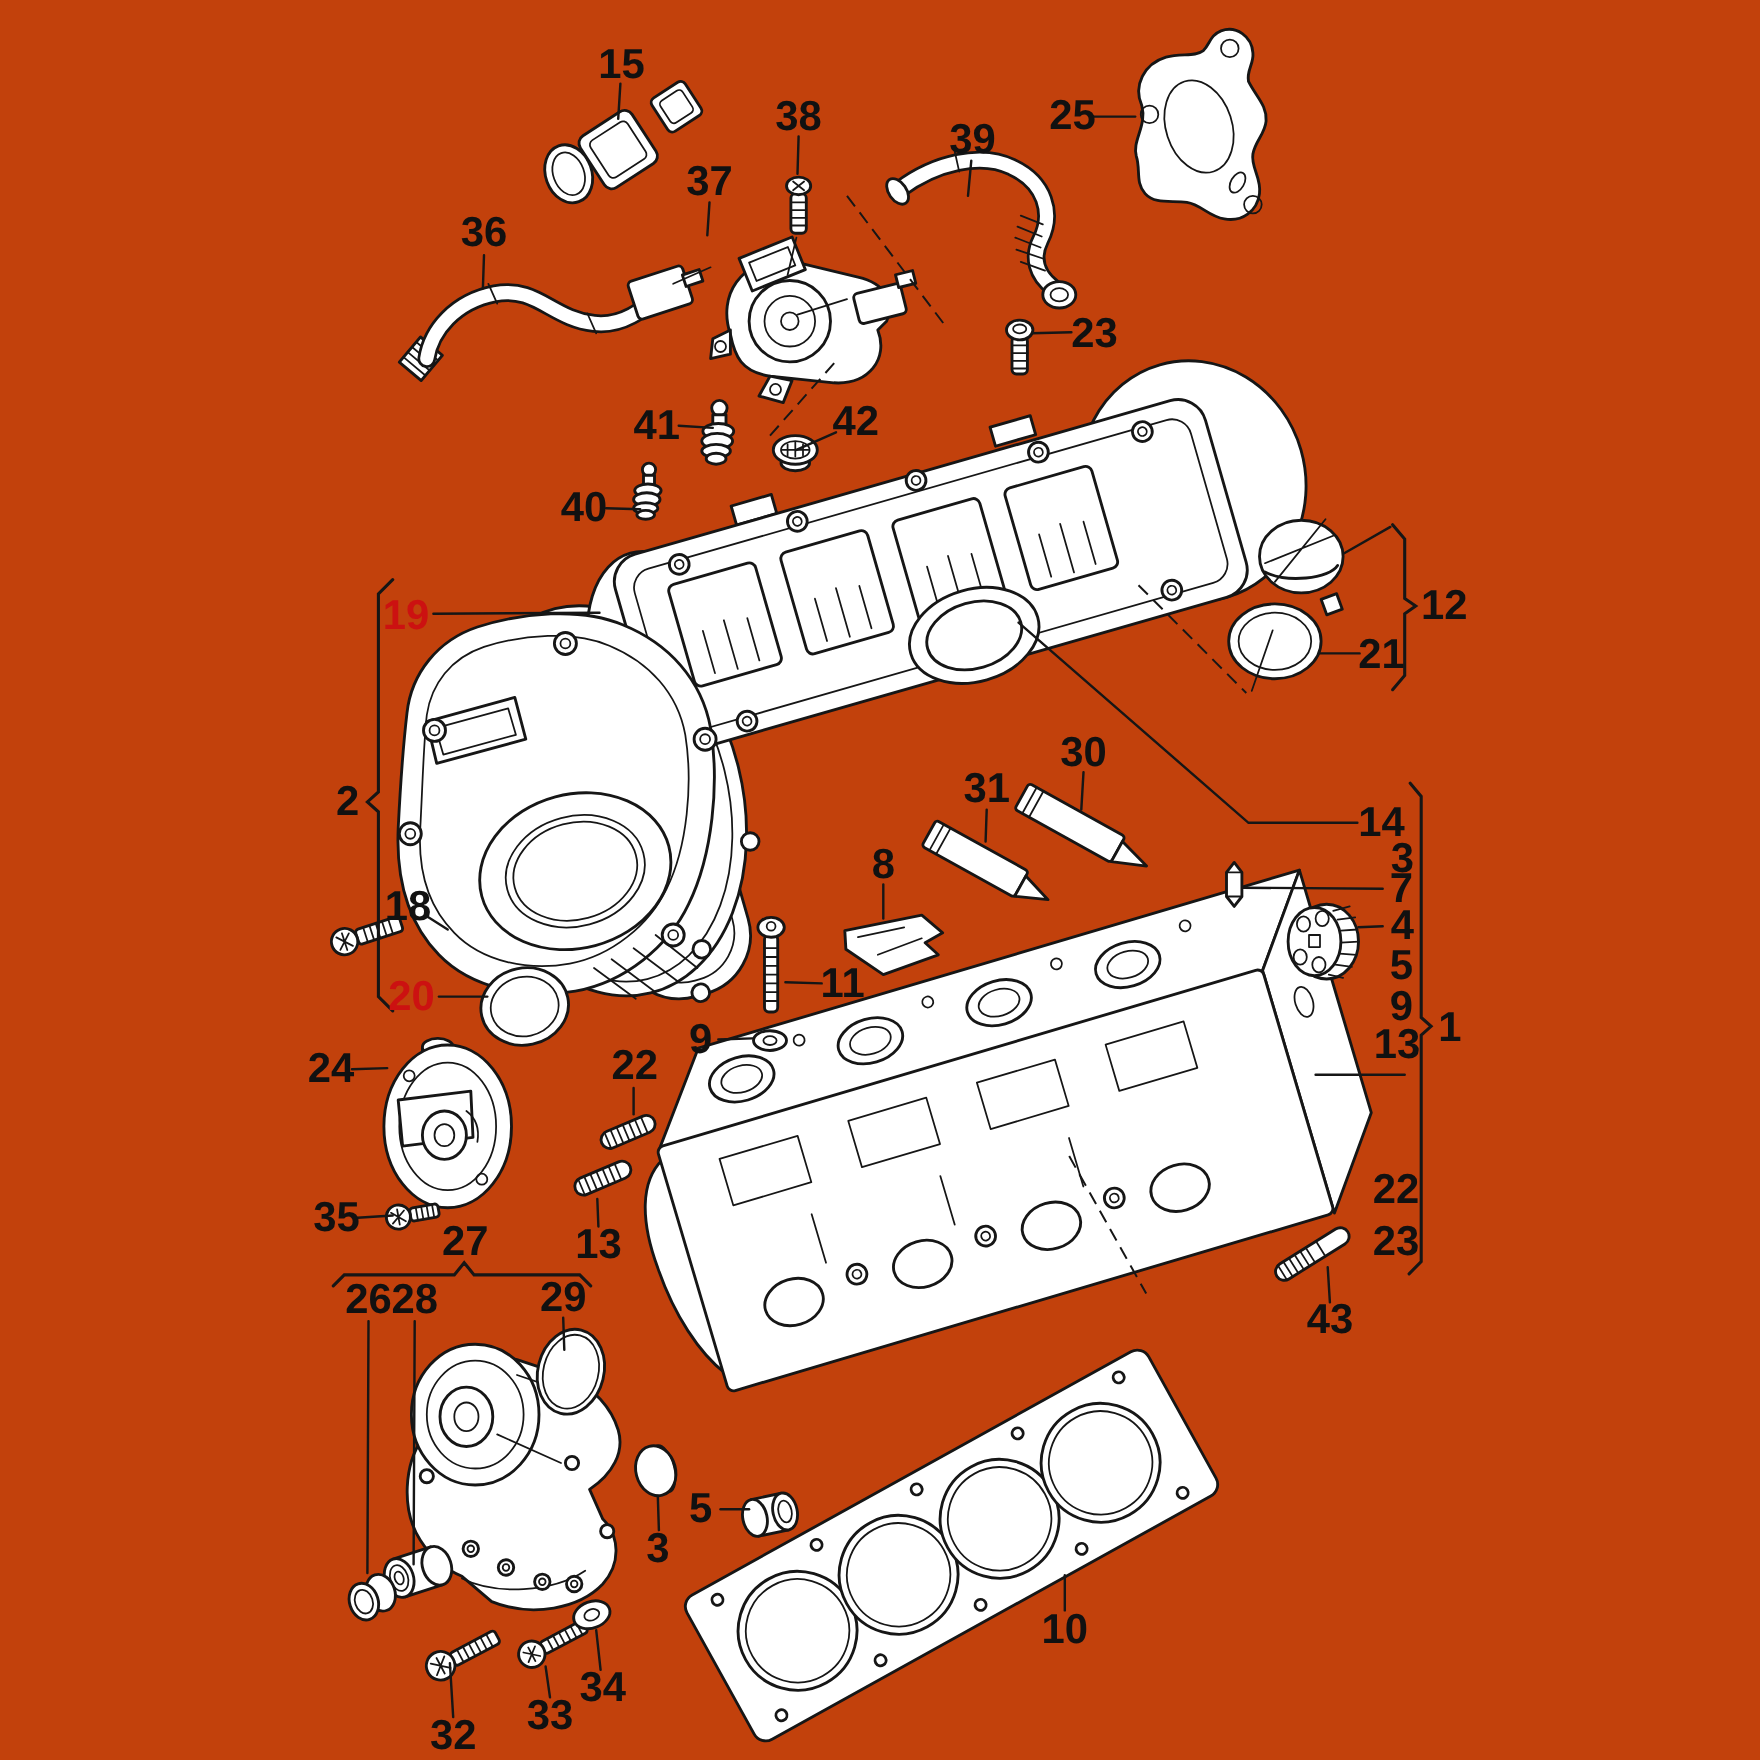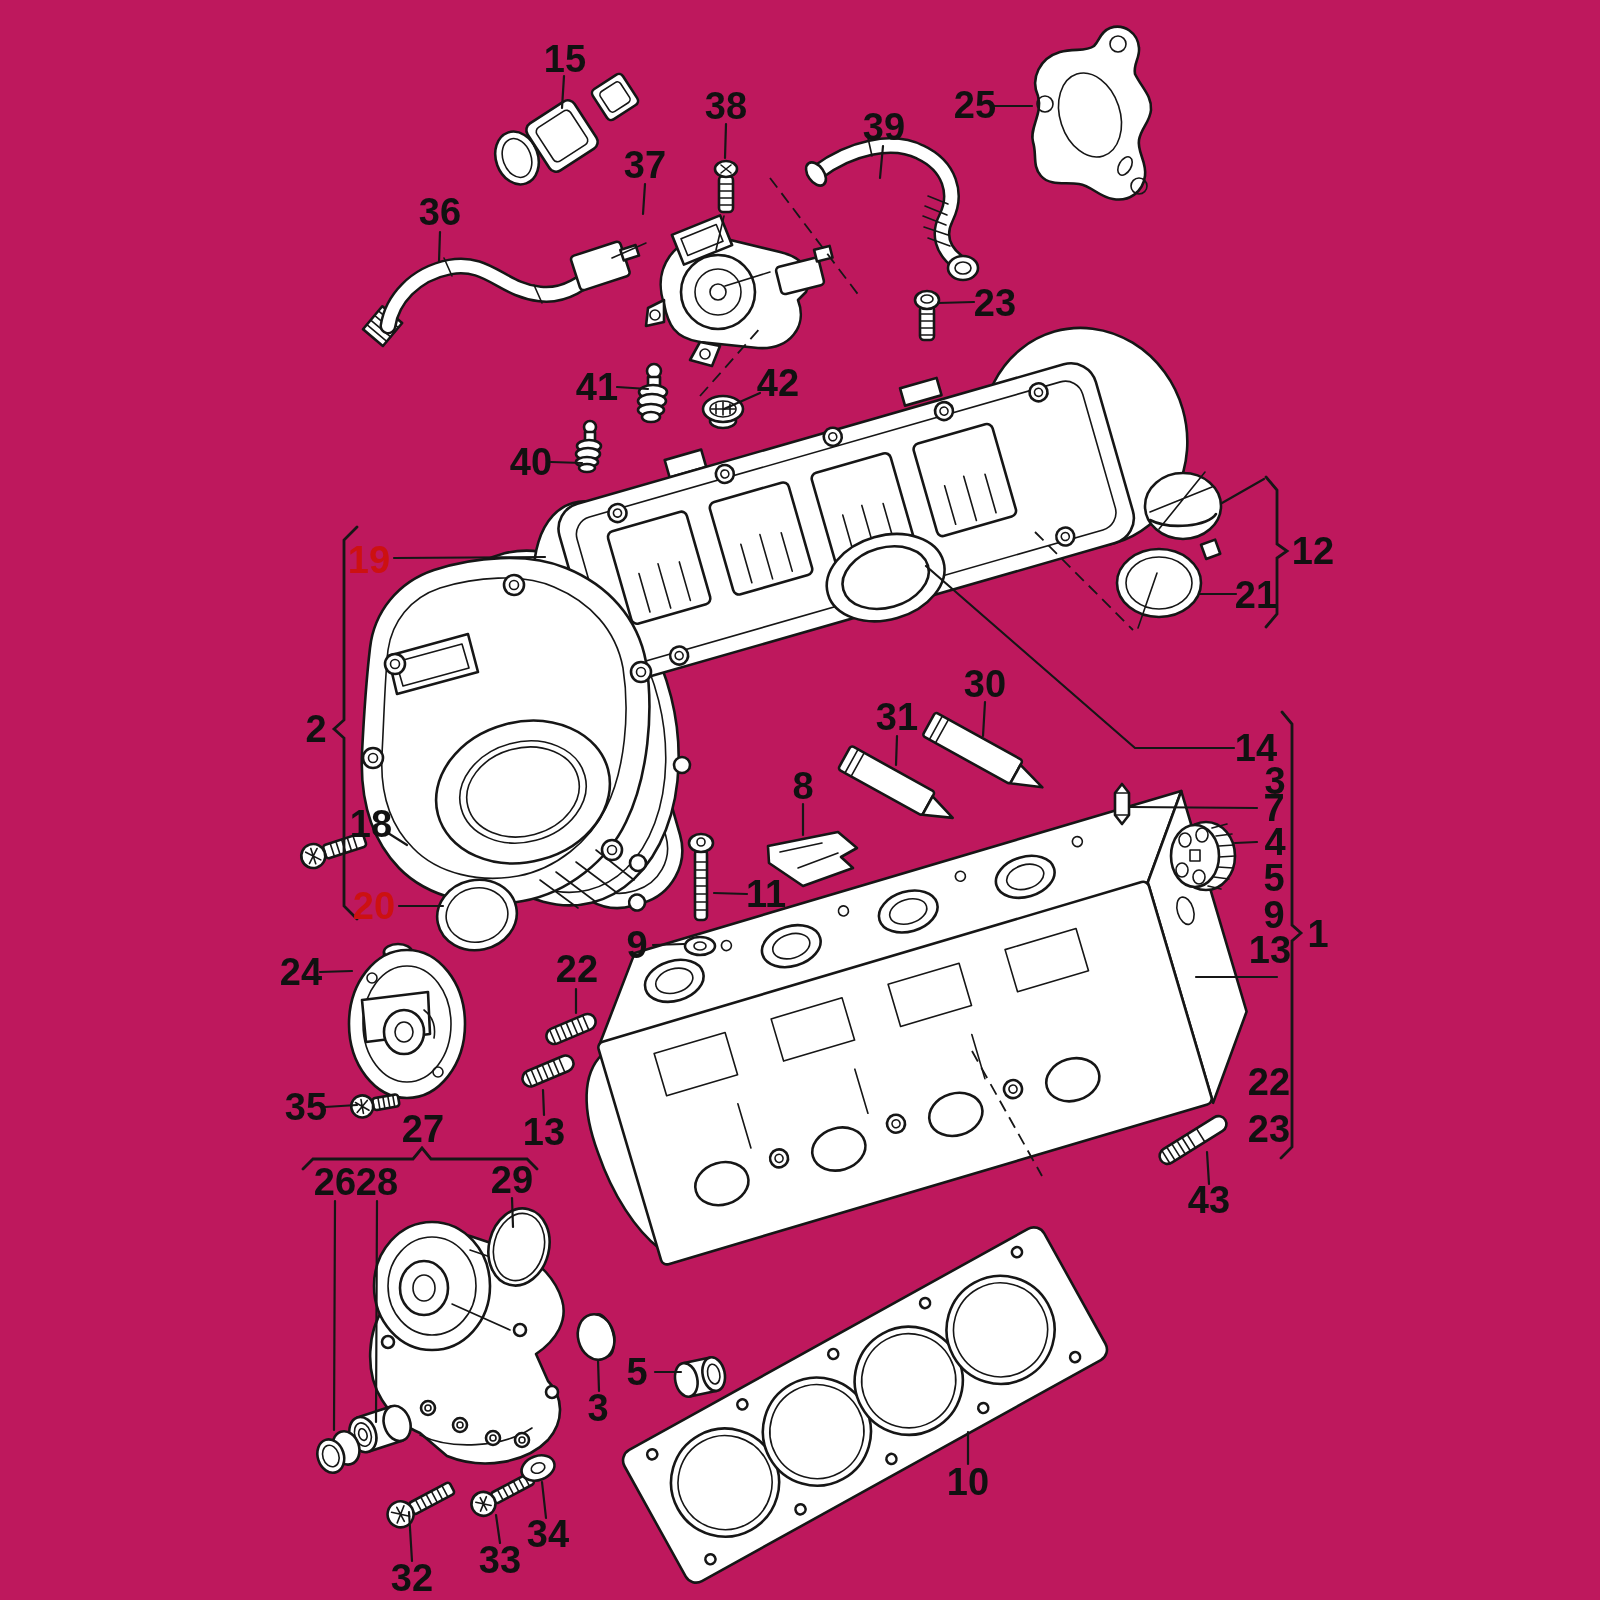--- a/index.html
+++ b/index.html
@@ -1,17 +1,17 @@
 <!DOCTYPE html>
 <html><head>
 <meta charset="utf-8">
 <style>
   html,body{margin:0;padding:0;background:#ffffff;}
   body{font-family:"Liberation Sans", sans-serif;}
-  #stage{position:relative;width:1600px;height:1600px;background:#be185d;overflow:hidden;}
+  #stage{position:relative;width:1600px;height:1600px;background:#c2410c;overflow:hidden;}
   svg{display:block;}
   .fw{fill:#ffffff;stroke:#161616;stroke-width:2.6;stroke-linejoin:round;}
   .ln{fill:none;stroke:#161616;stroke-width:2.6;stroke-linejoin:round;stroke-linecap:round;}
   .tn{fill:none;stroke:#161616;stroke-width:1.6;stroke-linejoin:round;stroke-linecap:round;}
   .tube-o{fill:none;stroke:#161616;stroke-width:17;stroke-linecap:round;}
   .tube-i{fill:none;stroke:#ffffff;stroke-width:12;stroke-linecap:round;}
   .lead{fill:none;stroke-width:2.2;stroke-linecap:round;}
   .brk{fill:none;stroke-width:2.8;stroke-linejoin:miter;stroke-linecap:round;}
   .dsh{fill:none;stroke-width:1.8;stroke-dasharray:12 7;}
   text.plabel{font-family:"Liberation Sans",sans-serif;font-weight:bold;font-size:38px;}

